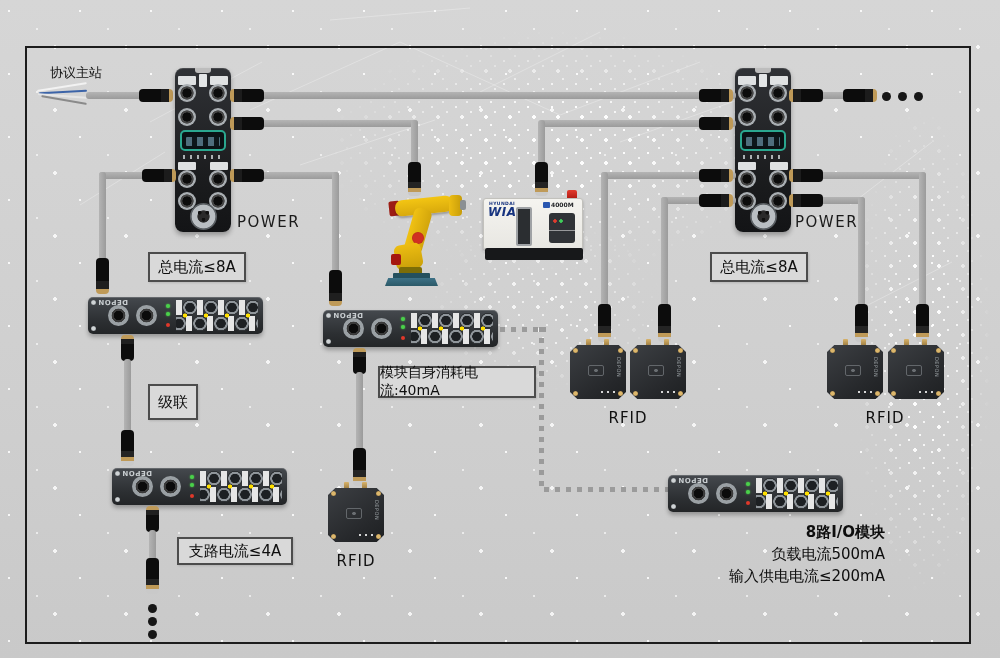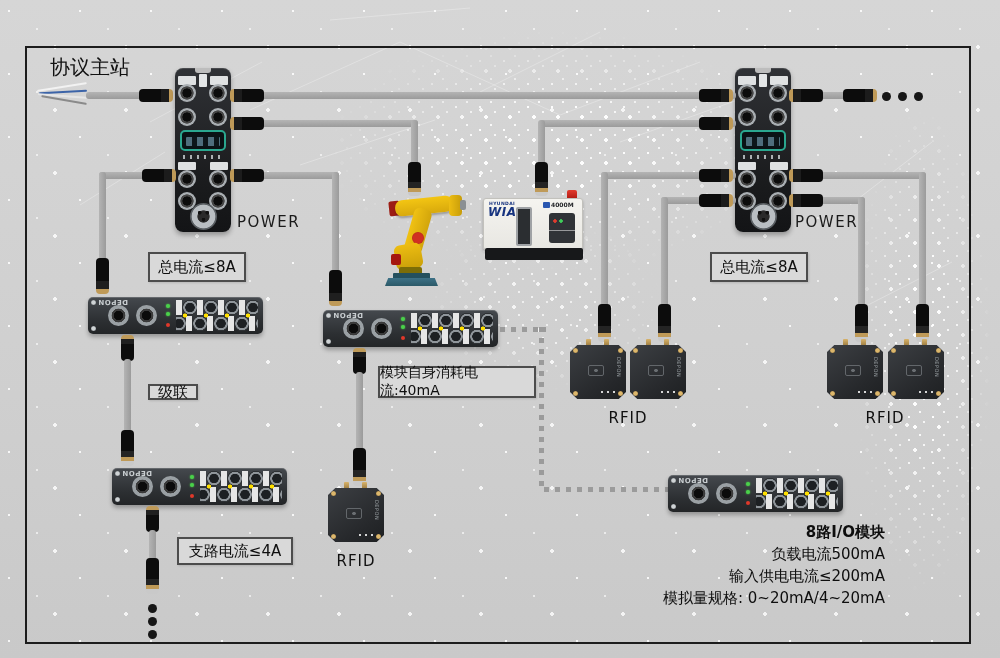--- a/index.html
+++ b/index.html
@@ -170,21 +170,21 @@
       <line x1="850" y1="205" x2="932" y2="142"></line>
         <line x1="868" y1="305" x2="952" y2="262"></line>
       <line x1="480" y1="92" x2="600" y2="32"></line>
         <line x1="150" y1="122" x2="262" y2="62"></line>
       <line x1="330" y1="20" x2="470" y2="8"></line>
     </g>
   </svg>
 
   <div class="frame"></div>
 
-  <div class="txt" style="left:50px;top:54px;font-size:20px;">协议主站</div>
+  <div class="txt" style="left:50px;top:64px;font-size:13px;">协议主站</div>
   <div>
     <div class="strand" style="left:37px;top:86px;width:50px;background:#f2f2f2;transform:rotate(-9deg);"></div>
     <div class="strand" style="left:39px;top:91px;width:48px;background:#3c64a8;transform:rotate(-3deg);"></div>
     <div class="strand" style="left:38px;top:95px;width:49px;background:#e6e6e6;transform:rotate(4deg);"></div>
     <div class="strand" style="left:41px;top:99px;width:46px;background:#8a8a8a;transform:rotate(10deg);"></div>
   </div>
   <div class="cable-h" style="left:86px;top:92px;width:56px;"></div>
   <div class="conn-h tip-r" style="left:139px;top:89px;"></div>
 
   <div class="gw" style="left:175px;top:68px;">
@@ -282,21 +282,21 @@
   <div class="conn-v free" style="left:658px;top:304px;height:38px;"></div>
   <div class="conn-v free" style="left:855px;top:304px;height:38px;"></div>
   <div class="conn-v free" style="left:916px;top:304px;height:38px;"></div>
 
   <div class="lbox" style="left:148px;top:252px;width:98px;height:30px;">
     <span>总电流≤8A</span>
   </div>
   <div class="lbox" style="left:710px;top:252px;width:98px;height:30px;">
     <span>总电流≤8A</span>
   </div>
-  <div class="lbox" style="left:148px;top:384px;width:50px;height:16px;">
+  <div class="lbox" style="left:148px;top:384px;width:50px;height:36px;">
     <span>级联</span>
   </div>
   <div class="lbox" style="left:177px;top:537px;width:116px;height:28px;">
     <span>支路电流≤4A</span>
   </div>
   <div class="lbox" style="left:378px;top:366px;width:158px;height:32px;font-size:14px;">
     <span>模块自身消耗电流:40mA</span>
   </div>
 
   <div class="iomod" style="left:88px;top:297px;">
@@ -457,16 +457,15 @@
     <div class="ledr" style="left:78px;top:26px;"></div>
     <div class="iorow r1"></div>
     <div class="iorow r2"></div>
     <div class="ledrow"></div>
   </div>
 
   <div class="info-block">
     <div class="info-title">8路I/O模块</div>
     <div>负载电流500mA</div>
     <div>输入供电电流≤200mA</div>
-    <div>模拟量规格: 0~20mA/4~20mA</div>
   </div>
 
 </div>
 
 </body></html>

